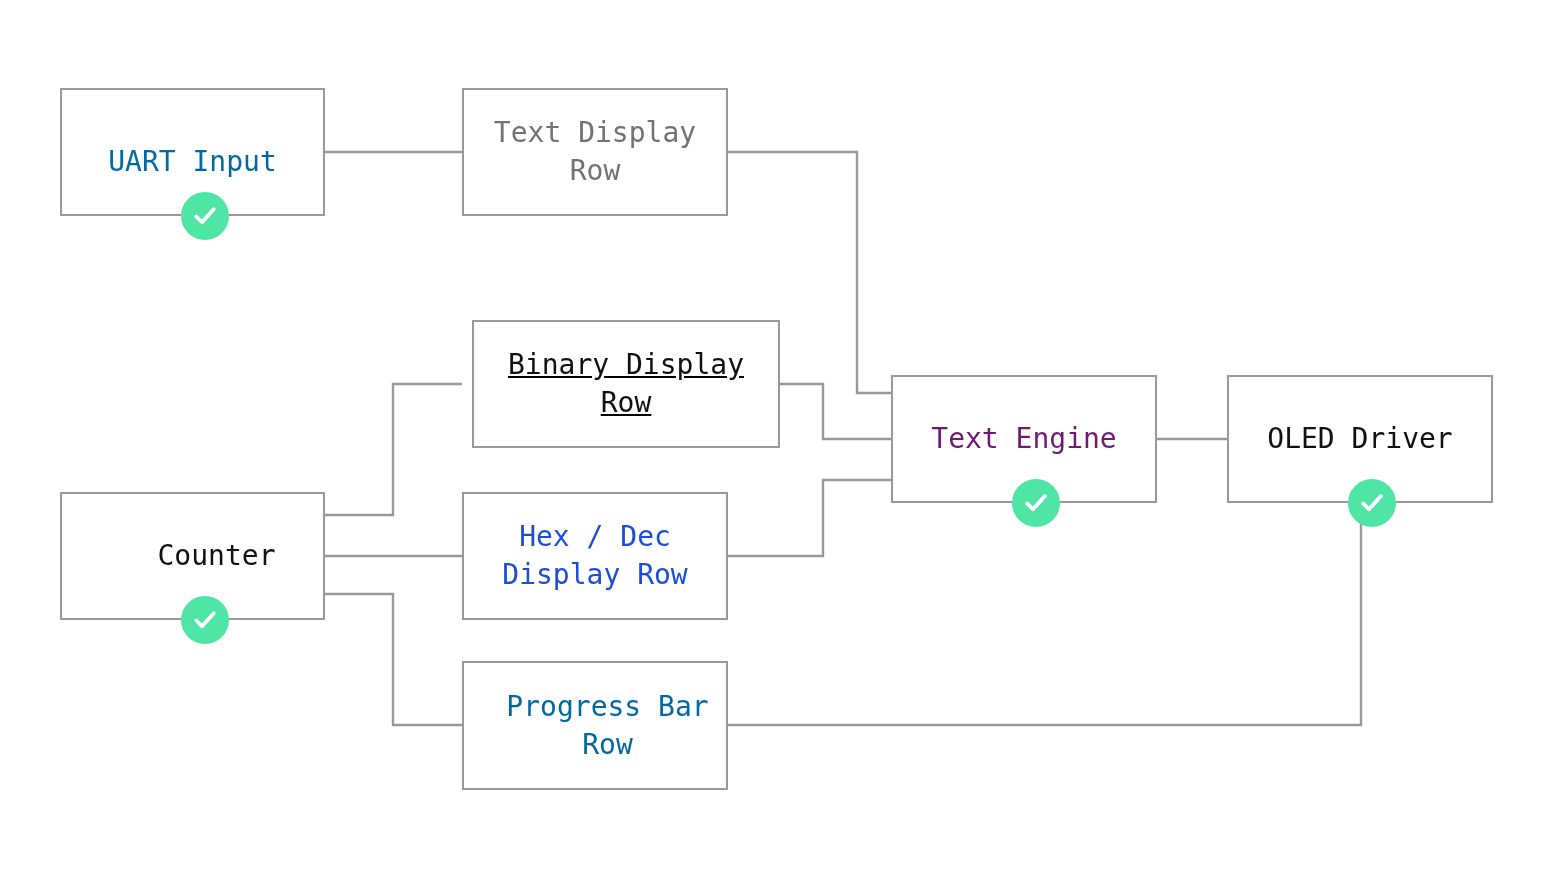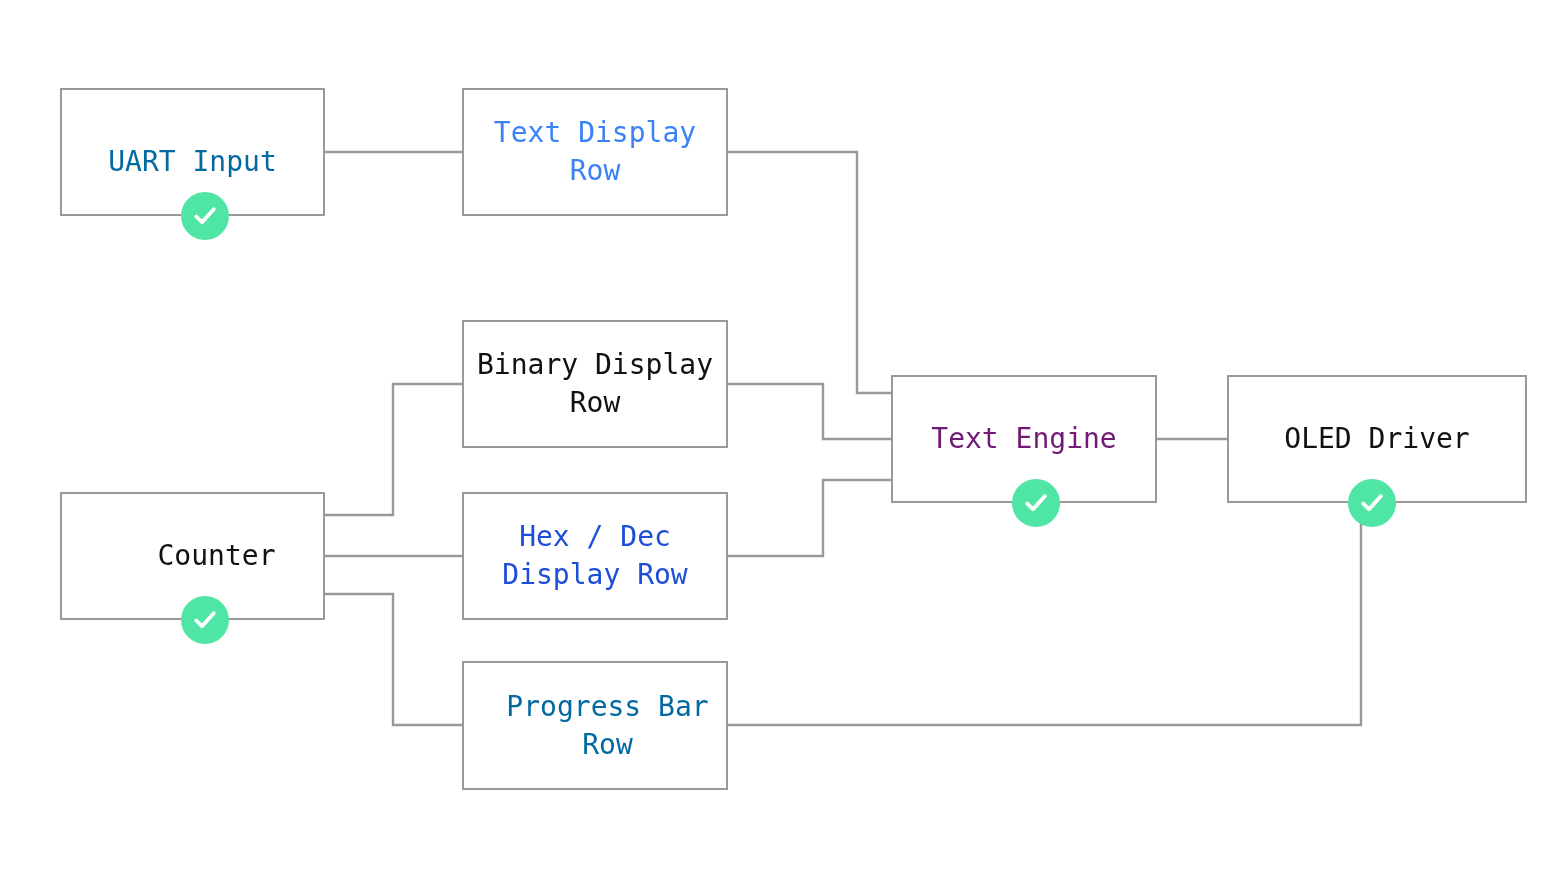--- a/index.html
+++ b/index.html
@@ -86,24 +86,24 @@
   <div id="nodes-layer">
       <div class="node-box" style="left: 60px; top: 88px; width: 265px; height: 128px; border-color: rgb(153, 153, 153);">
         <div class="node-label" style="color: #0369a1; margin-top: 20px;">UART Input</div>
       </div>
       <div class="status-badge" style="background: rgb(79, 230, 165); left: 180.5px; top: 192px;">
         <svg width="30" height="30" viewBox="0 0 24 24" aria-hidden="true">
           <path d="M5 12.4 L9.6 17 L19 6.6" fill="none" stroke="#ffffff" stroke-width="3.1" stroke-linecap="round" stroke-linejoin="round"></path>
         </svg>
       </div>
       <div class="node-box" style="left: 462px; top: 88px; width: 266px; height: 128px; border-color: rgb(153, 153, 153);">
-        <div class="node-label" style="color: #3b82f6;">Text Display
+        <div class="node-label" style="color: #737373;">Text Display
 Row</div>
       </div>
-      <div class="node-box" style="left: 462px; top: 320px; width: 266px; height: 128px; border-color: rgb(153, 153, 153);">
+      <div class="node-box" style="left: 472px; top: 320px; width: 308px; height: 128px; border-color: rgb(153, 153, 153); text-decoration: underline;">
         <div class="node-label" style="color: rgb(17, 17, 17);">Binary Display
 Row</div>
       </div>
       <div class="node-box" style="left: 60px; top: 492px; width: 265px; height: 128px; border-color: rgb(153, 153, 153); padding-left: 48px;">
         <div class="node-label" style="color: rgb(17, 17, 17);">Counter</div>
       </div>
       <div class="status-badge" style="background: rgb(79, 230, 165); left: 180.5px; top: 596px;">
         <svg width="30" height="30" viewBox="0 0 24 24" aria-hidden="true">
           <path d="M5 12.4 L9.6 17 L19 6.6" fill="none" stroke="#ffffff" stroke-width="3.1" stroke-linecap="round" stroke-linejoin="round"></path>
         </svg>
@@ -117,21 +117,21 @@
 Row</div>
       </div>
       <div class="node-box" style="left: 891px; top: 375px; width: 266px; height: 128px; border-color: rgb(153, 153, 153);">
         <div class="node-label" style="color: #701a75;">Text Engine</div>
       </div>
       <div class="status-badge" style="background: rgb(79, 230, 165); left: 1012px; top: 479px;">
         <svg width="30" height="30" viewBox="0 0 24 24" aria-hidden="true">
           <path d="M5 12.4 L9.6 17 L19 6.6" fill="none" stroke="#ffffff" stroke-width="3.1" stroke-linecap="round" stroke-linejoin="round"></path>
         </svg>
       </div>
-      <div class="node-box" style="left: 1227px; top: 375px; width: 300px; height: 128px; border-color: rgb(153, 153, 153);">
+      <div class="node-box" style="left: 1227px; top: 375px; width: 266px; height: 128px; border-color: rgb(153, 153, 153);">
         <div class="node-label" style="color: rgb(17, 17, 17);">OLED Driver</div>
       </div>
       <div class="status-badge" style="background: rgb(79, 230, 165); left: 1348px; top: 479px;">
         <svg width="30" height="30" viewBox="0 0 24 24" aria-hidden="true">
           <path d="M5 12.4 L9.6 17 L19 6.6" fill="none" stroke="#ffffff" stroke-width="3.1" stroke-linecap="round" stroke-linejoin="round"></path>
         </svg>
       </div>
     </div>
 
 </div>

